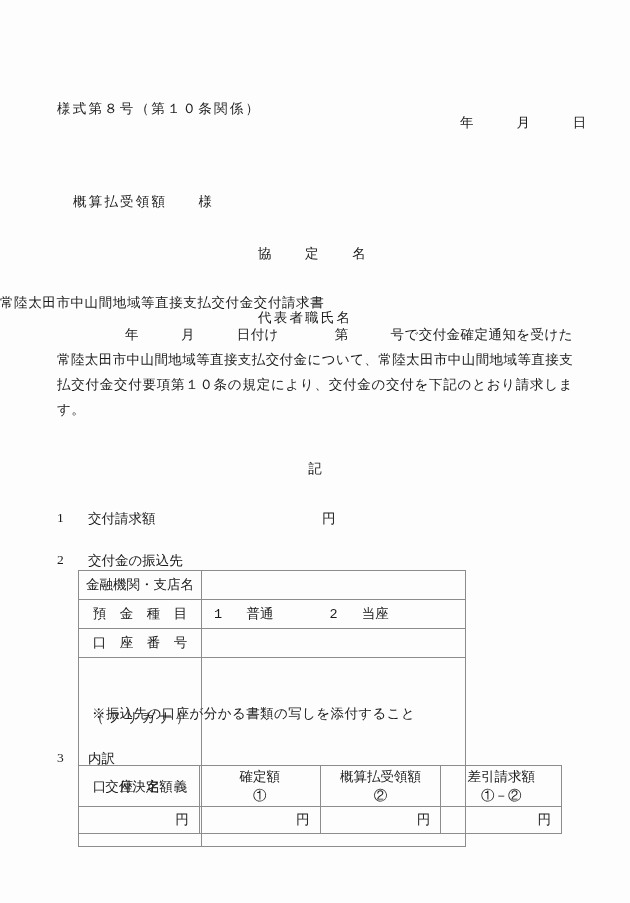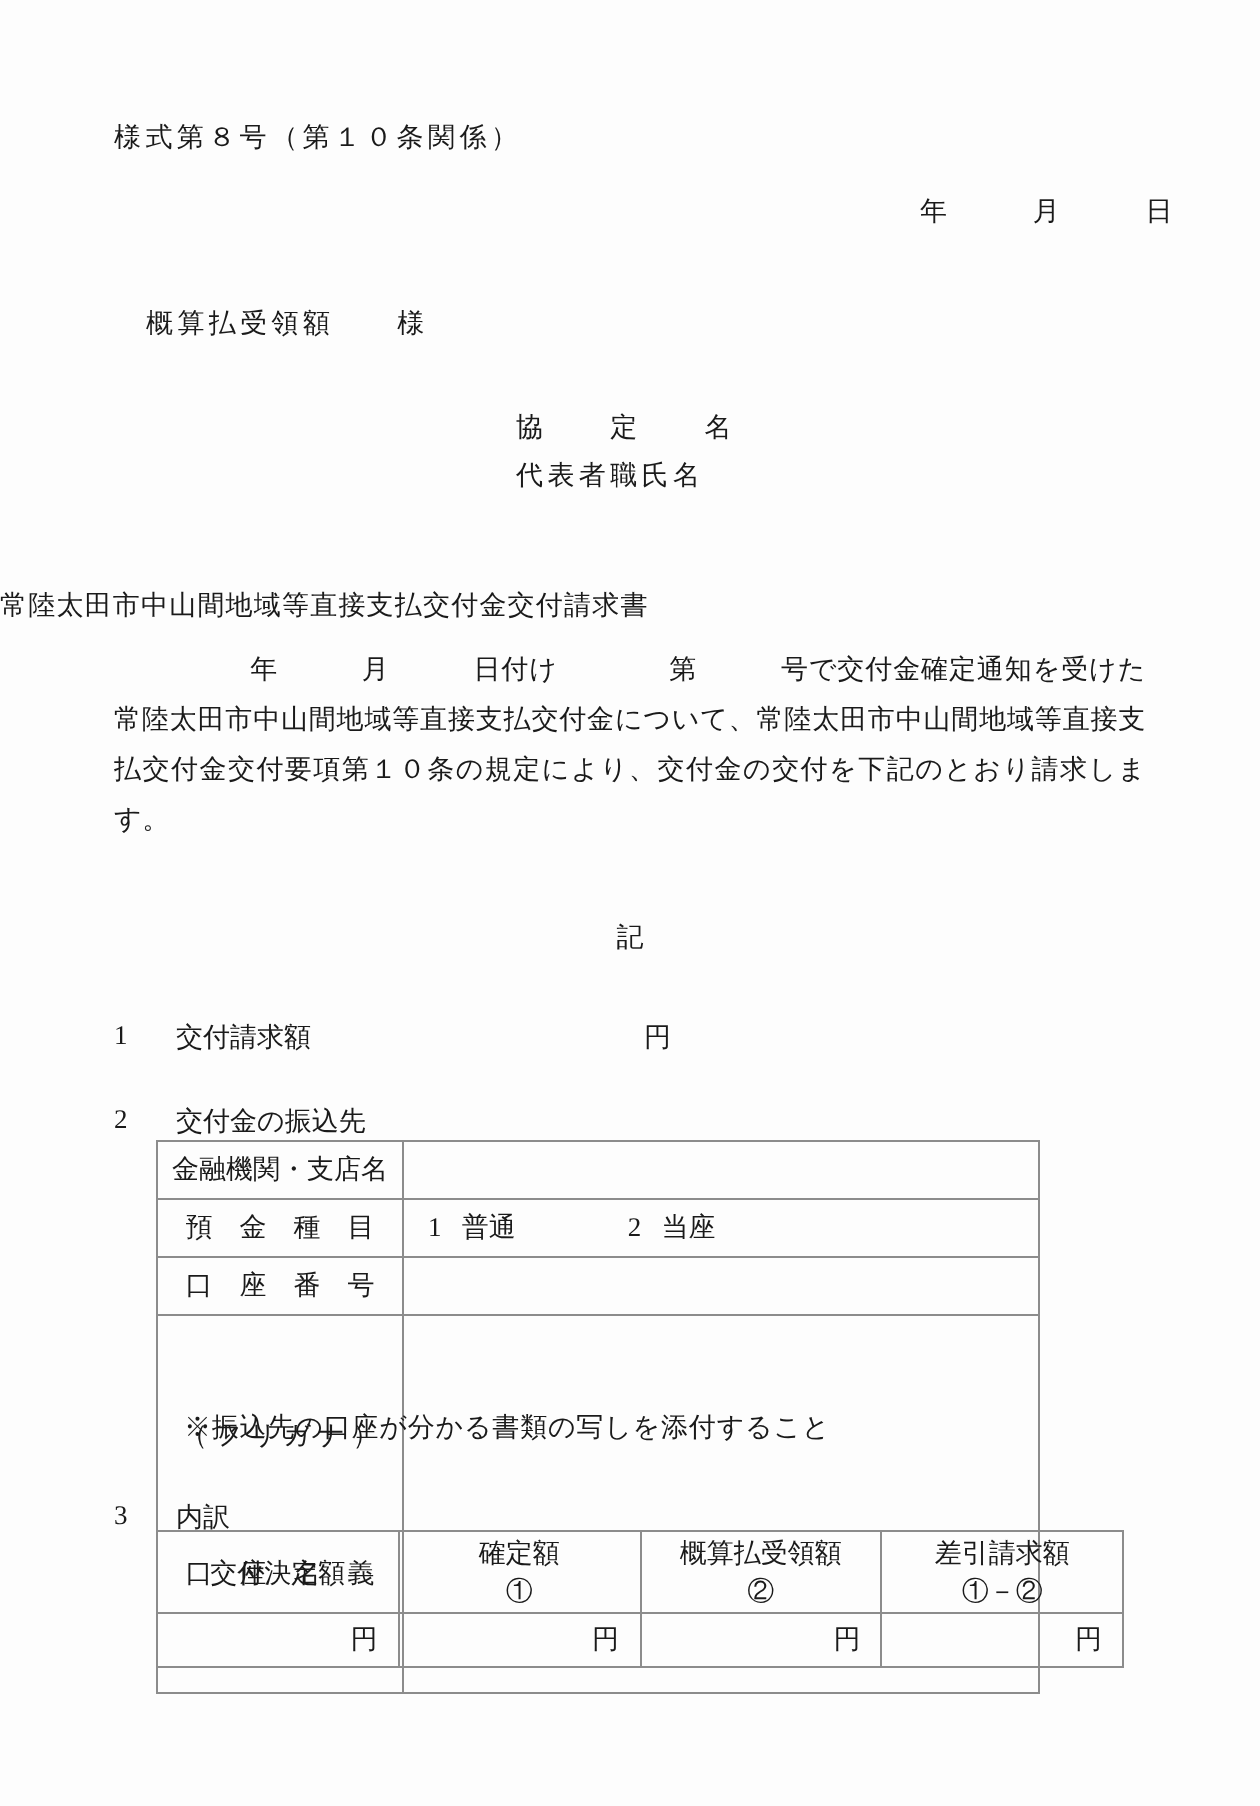--- a/index.html
+++ b/index.html
@@ -21,26 +21,26 @@
   }
 
   
   .t {
     position: absolute;
     white-space: pre;
     font-size: 13.5px;
     line-height: 1;
     letter-spacing: 0.6px;
   }
-  .sp1 { letter-spacing: 2.2px; }
+  .sp1 { letter-spacing: 2.2px; margin-top: 40px; }
   .sp2 { letter-spacing: 5.5px; }
 
   
   .form-no   { left: 57px;  top: 62px; }
-  .date-line { left: 460px; top: 99px; letter-spacing: 0.6px; }
+  .date-line { left: 460px; top: 116px; letter-spacing: 0.6px; }
   .recipient { left: 73px;  top: 155px; }
 
   
   .applicant {
     position: absolute;
     left: 258px;
     top: 202px;
     font-size: 13.5px;
     line-height: 24px;
   }
@@ -93,38 +93,39 @@
   .item2-lbl { left: 88px;  top: 552px; }
 
   .item3-no  { left: 57px;  top: 750px; }
   .item3-lbl { left: 88px;  top: 750px; }
 
   
   .bank-table {
     position: absolute;
     left: 78px;
     top: 570px;
-    width: 442px;
+    width: 388px;
     border-collapse: collapse;
     table-layout: fixed;
     font-size: 13.5px;
   }
   .bank-table td {
     border: 1px solid #8c8c8c;
     padding: 0;
     height: 28px;
     vertical-align: middle;
   }
   .bank-table td.lbl {
     width: 122px;
     text-align: center;
     white-space: pre;
   }
   .bank-table td.val {
     padding-left: 12px;
+    font-family: Liberation Mono, monospace;
   }
   .bank-table tr.tall td { height: 50px; }
   .bank-table td.lbl.stack {
     line-height: 23px;
     padding: 2px 0;
   }
   .bank-table td.lbl.stack span { display: block; white-space: pre; }
   .deposit-opt { display: inline-block; }
   .deposit-gap { display: inline-block; width: 56px; }
 

